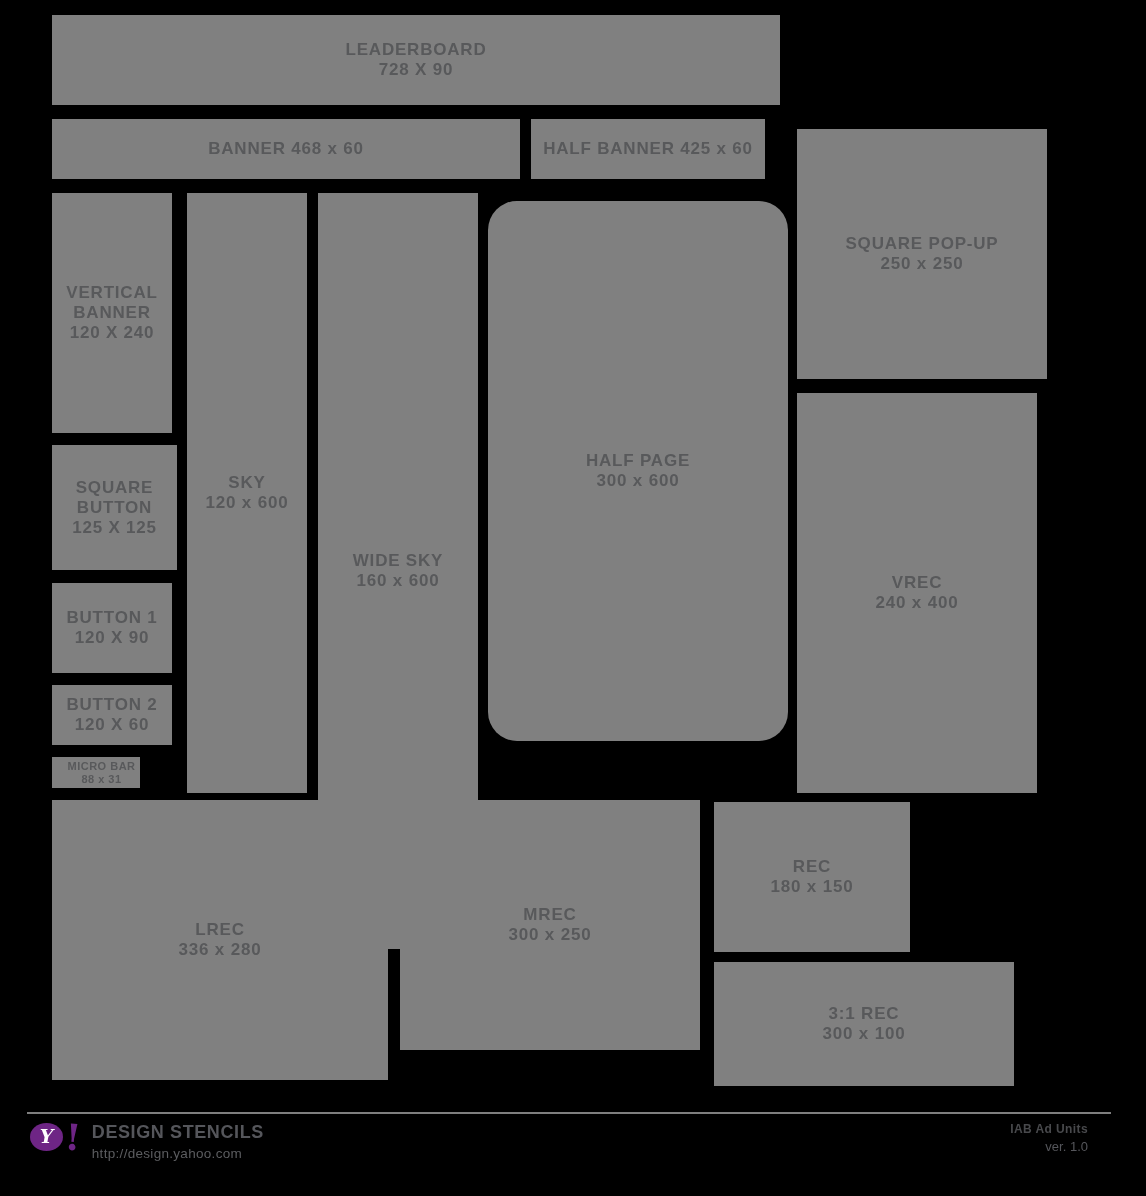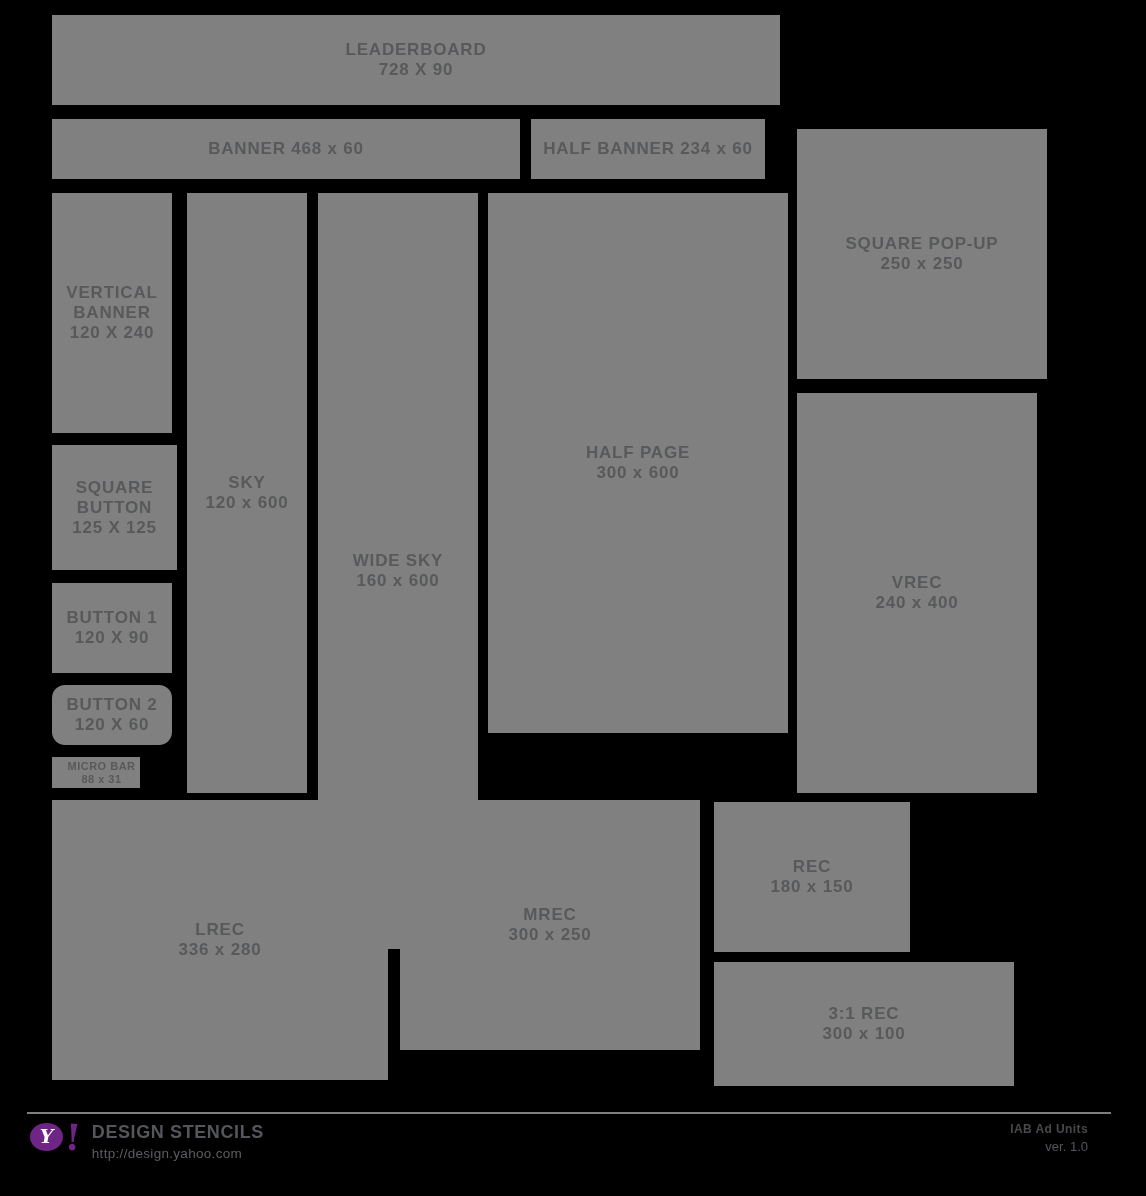--- a/index.html
+++ b/index.html
@@ -70,21 +70,21 @@
           <div>728 X 90</div>
         </div>
       </div>
       <div class="ad-box" style="left: 52px; top: 119px; width: 468px; height: 60px;">
         <div class="ad-label">
           <div>BANNER 468 x 60</div>
         </div>
       </div>
       <div class="ad-box" style="left: 531px; top: 119px; width: 234px; height: 60px;">
         <div class="ad-label">
-          <div>HALF BANNER 234 x 60</div>
+          <div>HALF BANNER 425 x 60</div>
         </div>
       </div>
       <div class="ad-box" style="left: 52px; top: 193px; width: 120px; height: 240px;">
         <div class="ad-label">
           <div>VERTICAL</div>
           <div>BANNER</div>
           <div>120 X 240</div>
         </div>
       </div>
       <div class="ad-box" style="left: 797px; top: 129px; width: 250px; height: 250px;">
@@ -98,21 +98,21 @@
           <div>SKY</div>
           <div>120 x 600</div>
         </div>
       </div>
       <div class="ad-box" style="left: 318px; top: 193px; width: 160px; height: 756px;">
         <div class="ad-label">
           <div>WIDE SKY</div>
           <div>160 x 600</div>
         </div>
       </div>
-      <div class="ad-box" style="left: 488px; top: 193px; width: 300px; height: 540px;">
+      <div class="ad-box" style="left: 488px; top: 201px; width: 300px; height: 540px; border-radius: 29px;">
         <div class="ad-label">
           <div>HALF PAGE</div>
           <div>300 x 600</div>
         </div>
       </div>
       <div class="ad-box" style="left: 797px; top: 393px; width: 240px; height: 400px;">
         <div class="ad-label">
           <div>VREC</div>
           <div>240 x 400</div>
         </div>
@@ -123,21 +123,21 @@
           <div>BUTTON</div>
           <div>125 X 125</div>
         </div>
       </div>
       <div class="ad-box" style="left: 52px; top: 583px; width: 120px; height: 90px;">
         <div class="ad-label">
           <div>BUTTON 1</div>
           <div>120 X 90</div>
         </div>
       </div>
-      <div class="ad-box" style="left: 52px; top: 685px; width: 120px; height: 60px; border-radius: 13px;">
+      <div class="ad-box" style="left: 52px; top: 685px; width: 120px; height: 60px;">
         <div class="ad-label">
           <div>BUTTON 2</div>
           <div>120 X 60</div>
         </div>
       </div>
       <div class="ad-box small" style="left: 52px; top: 757px; width: 88px; height: 31px; padding-left: 11px;">
         <div class="ad-label">
           <div>MICRO BAR</div>
           <div>88 x 31</div>
         </div>

